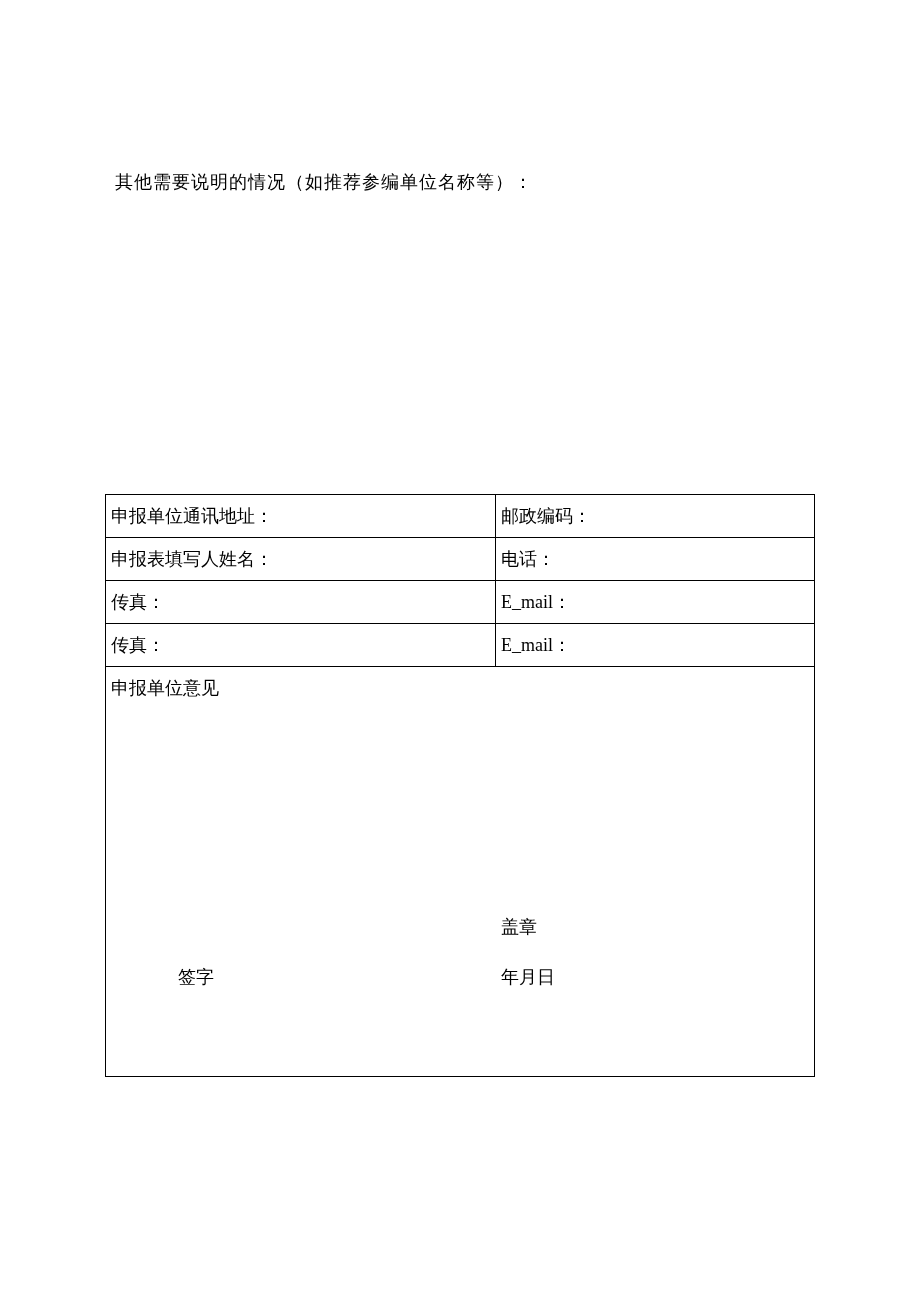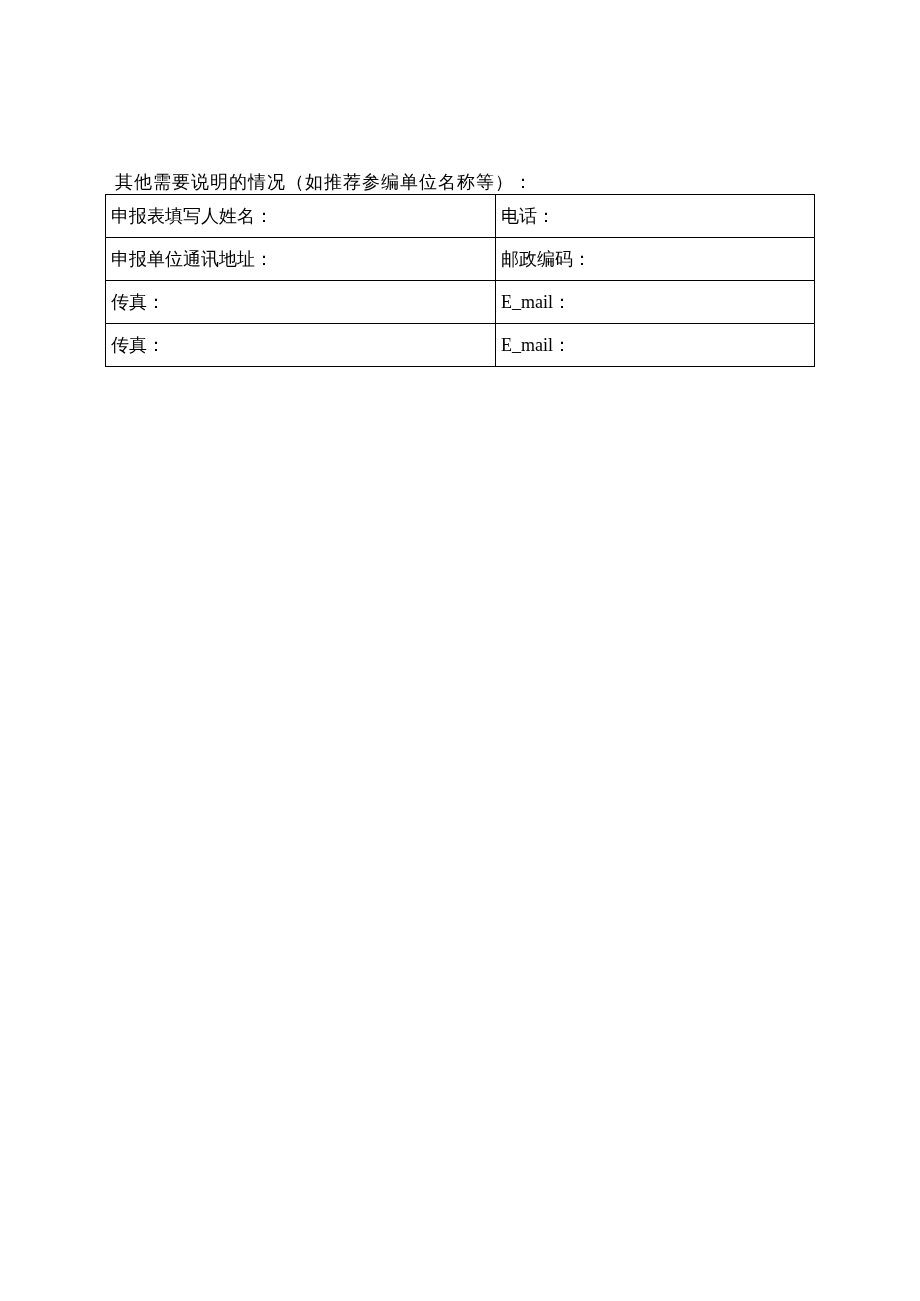--- a/index.html
+++ b/index.html
@@ -14,20 +14,21 @@
       font-family: "SimSun", "宋体", serif;
       font-size: 18px;
       color: #000000;
       position: relative;
     }
     .page-container {
       padding: 170px 105px 0 105px;
     }
     .intro-text {
       font-size: 18px;
+      margin-bottom: 300px;
       padding-left: 10px;
       letter-spacing: 1px;
     }
     table {
       border-collapse: collapse;
       width: 100%;
       table-layout: fixed;
     }
     td {
       border: 1px solid #000000;
@@ -69,30 +70,38 @@
   </style>
 </head>
 <body>
 
 <div class="page-container">
   <div class="intro-text">其他需要说明的情况（如推荐参编单位名称等）：</div>
 
   <table>
     <tbody>
         <tr>
+      <td class="col-left">申报单位通讯地址：</td>
+      <td class="col-right">邮政编码：</td>
+    </tr>
+    <tr>
       <td class="col-left">申报表填写人姓名：</td>
       <td class="col-right">电话：</td>
-    </tr>
-    <tr>
-      <td class="col-left">申报单位通讯地址：</td>
-      <td class="col-right">邮政编码：</td>
     </tr>
     <tr>
       <td class="col-left">传真：</td>
       <td class="col-right">E_mail：</td>
     </tr>
     <tr>
       <td class="col-left">传真：</td>
       <td class="col-right">E_mail：</td>
     </tr>
+    <tr>
+      <td colspan="2" class="opinion-cell">
+        <span class="opinion-label">申报单位意见</span>
+        <span class="stamp-text">盖章</span>
+        <span class="sign-text">签字</span>
+        <span class="date-text">年月日</span>
+      </td>
+    </tr>
   </tbody>
     </table>
 </div>
 
 </body></html>

